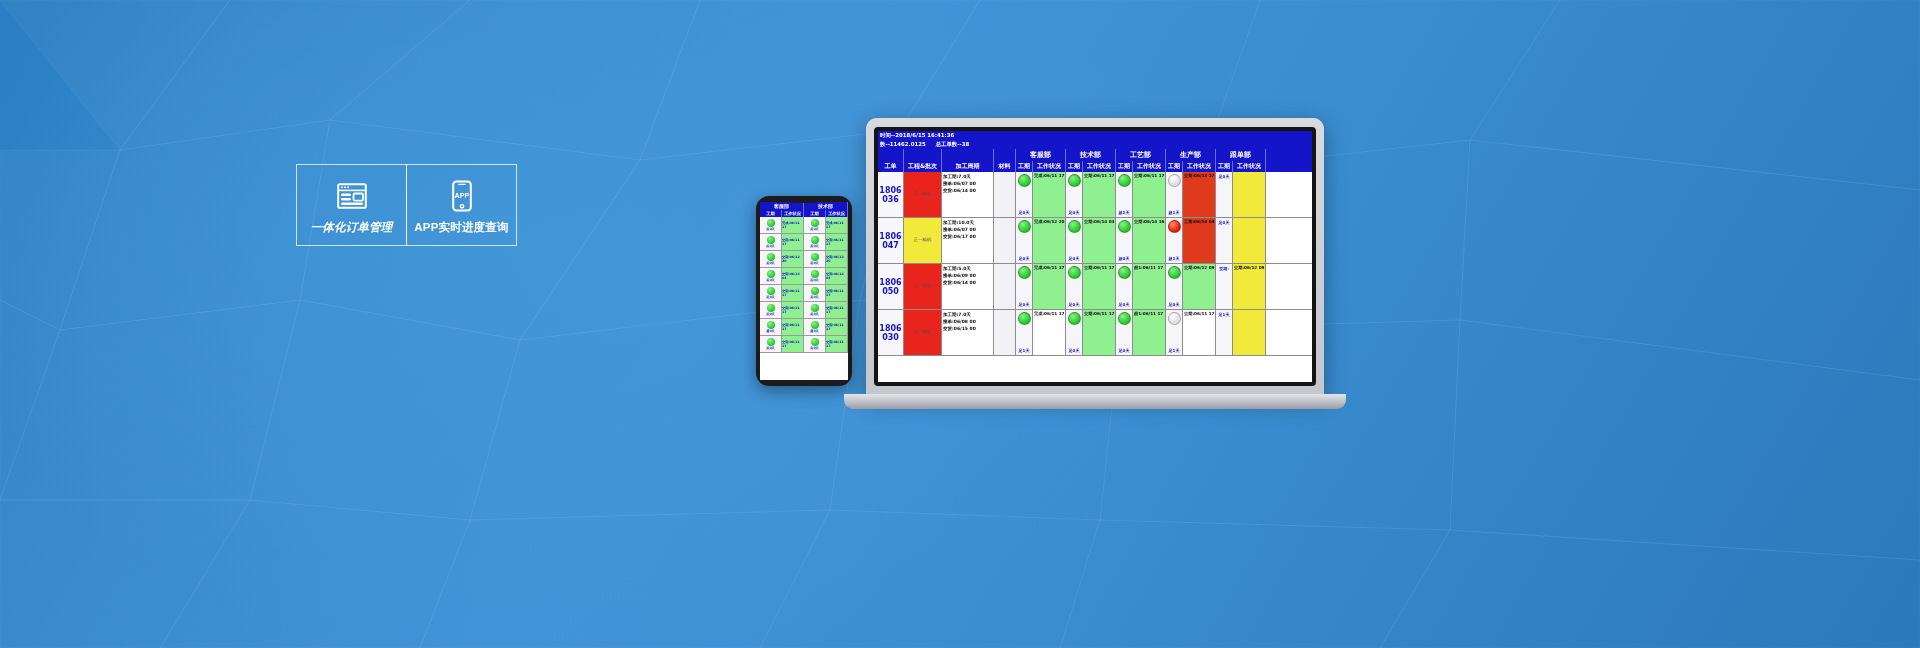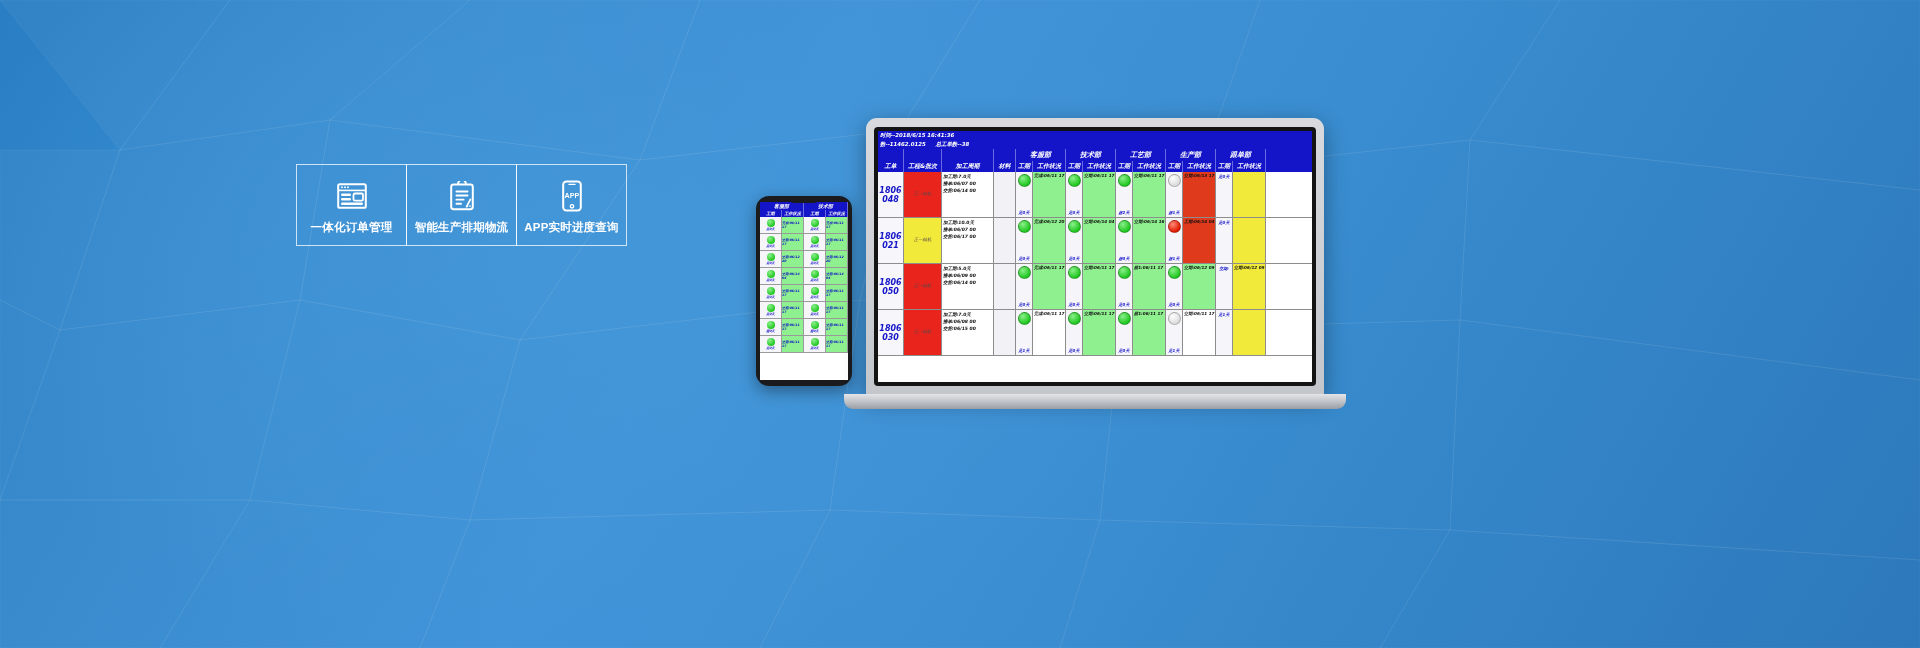--- a/index.html
+++ b/index.html
@@ -23,21 +23,21 @@
               line-height:1.22; font-size:44px;
               text-shadow:0 1px 3px rgba(0,0,0,.18); }
   .headline .l2 { display:block; }
 
   .features { display:flex; margin-top:24px; }
   .feature {
     width:111px; height:82px; border:1px solid rgba(255,255,255,.75);
     display:flex; flex-direction:column; align-items:center;
     justify-content:center; margin-left:-1px; padding-top:4px;
   }
-  .feature:first-child { margin-left:0; }
+  .feature:first-child { margin-left:0;font-style:italic; }
   .feature .ficon { height:34px; display:flex; align-items:center; justify-content:center; }
   .feature .flabel { color:#ffffff; font-size:11.5px; font-weight:bold;
                      margin-top:7px; white-space:nowrap; letter-spacing:.2px; }
 
   
   .laptop { position:absolute; left:866px; top:118px; width:458px; height:300px; }
   .laptop-lid {
     position:absolute; left:0; top:0; width:458px; height:278px;
     background:linear-gradient(180deg,#d8dade 0%,#c3c6cb 100%);
     border-radius:11px 11px 3px 3px;
@@ -63,21 +63,21 @@
   .phone { position:absolute; left:756px; top:196px; width:96px; height:190px; }
   .phone-body {
     width:100%; height:100%; background:#1b1b1d; border-radius:13px;
     padding:6px 4px; box-shadow:0 5px 16px rgba(0,0,0,.38);
   }
   .phone-screen { width:100%; height:100%; overflow:hidden; background:#fff; position:relative; }
   .phone-notch { position:absolute; left:50%; transform:translateX(-50%); top:2px;
                  width:30px; height:5px; background:#1b1b1d; border-radius:0 0 5px 5px; z-index:5; }
 
   
-  .dash { font-family:"DejaVu Sans","Liberation Sans",sans-serif;font-style:italic; }
+  .dash { font-family:"DejaVu Sans","Liberation Sans",sans-serif; }
   .dash-top { background:#1414c8; color:#ffffff; }
   .dash-top-row { display:flex; align-items:center; font-size:5.4px;
                   font-weight:bold; padding:1px 2px; white-space:nowrap; }
   .dash-top-row .seg { margin-right:10px; }
   .dept-row { display:flex; background:#1414c8; }
   .dept { color:#ffffff; font-size:7px; font-weight:bold; text-align:center;
           border-right:1px solid #6a6ae0; padding:1px 0; }
   .sub-row { display:flex; background:#1414c8; }
   .sub { color:#ffffff; font-size:6px; font-weight:bold; text-align:center;
          border-right:1px solid #6a6ae0; padding:1px 0; }
@@ -163,36 +163,20 @@
             <circle cx="11" cy="4.3" r="0.95" fill="#ffffff"></circle>
             <rect x="4" y="10.5" width="10" height="2.6" rx="1.3" fill="#ffffff"></rect>
             <rect x="4" y="15" width="10" height="2.6" rx="1.3" fill="#ffffff"></rect>
             <rect x="16.5" y="10.5" width="9.5" height="7.1" rx="1.4" fill="none" stroke="#ffffff" stroke-width="1.8"></rect>
             <rect x="4" y="19.6" width="22" height="2.4" rx="1.2" fill="#ffffff"></rect>
           </svg>
         </span>
         <span class="flabel">一体化订单管理</span>
       </div>
 
-      <div class="feature">
-        <span class="ficon">
-          <svg width="26" height="30" viewBox="0 0 26 30">
-            <rect x="2.2" y="3.6" width="21.6" height="24.6" rx="2.4" fill="none" stroke="#ffffff" stroke-width="2"></rect>
-            <path d="M9.2 3.6 L9.2 2.6 A3.8 3.8 0 0 1 16.8 2.6 L16.8 3.6" fill="none" stroke="#ffffff" stroke-width="2"></path>
-            <rect x="6.5" y="9.5" width="13" height="1.9" rx="0.9" fill="#ffffff"></rect>
-            <rect x="6.5" y="13.6" width="13" height="1.9" rx="0.9" fill="#ffffff"></rect>
-            <rect x="6.5" y="17.7" width="9" height="1.9" rx="0.9" fill="#ffffff"></rect>
-            <rect x="6.5" y="21.8" width="6.5" height="1.9" rx="0.9" fill="#ffffff"></rect>
-            <path d="M17.6 25.6 L21.4 18.4" stroke="#ffffff" stroke-width="1.8" stroke-linecap="round"></path>
-            <circle cx="18.5" cy="25.1" r="0.85" fill="#ffffff"></circle>
-            <circle cx="21" cy="25.1" r="0.85" fill="#ffffff"></circle>
-          </svg>
-        </span>
-        <span class="flabel">智能生产排期物流</span>
-      </div>
 
       <div class="feature">
         <span class="ficon">
           <svg width="22" height="32" viewBox="0 0 22 32">
             <rect x="2.2" y="1.6" width="17.6" height="28.8" rx="3.2" fill="none" stroke="#ffffff" stroke-width="2"></rect>
             <line x1="8" y1="4.4" x2="14" y2="4.4" stroke="#ffffff" stroke-width="1.4" stroke-linecap="round"></line>
             <circle cx="11" cy="26.3" r="1.7" fill="none" stroke="#ffffff" stroke-width="1.4"></circle>
             <text x="11" y="17.6" font-family="Liberation Sans, sans-serif" font-size="7.2" font-weight="bold" fill="#ffffff" text-anchor="middle">APP</text>
           </svg>
         </span>
@@ -389,21 +373,21 @@
               <div class="sub" style="width: 33px;">工作状况</div>
               <div class="sub" style="width: 17px;">工期</div>
               <div class="sub" style="width: 33px;">工作状况</div>
               <div class="sub" style="width: 17px;">工期</div>
               <div class="sub" style="width: 33px;">工作状况</div>
             </div>
           <div id="dash-rows">
               <div class="trow" style="height: 46px;">
                 <div class="cell cell-order" style="width: 26px;">
                   <div>1806</div>
-                  <div>048</div>
+                  <div>036</div>
                 </div>
                 <div class="cell cell-proj" style="width: 38px; background: rgb(232, 36, 28);">
                   <div class="blurtext">正一精机</div>
                 </div>
                 <div class="cell cell-period" style="width: 52px;">
                   <div>加工期:7.0天</div>
                   <div>接单:06/07 00</div>
                   <div>交货:06/14 00</div>
                 </div>
                 <div class="cell" style="width: 22px; background: rgb(242, 242, 246);"></div>
@@ -438,21 +422,21 @@
                 <div class="cell cell-status" style="width: 17px; background: rgb(246, 246, 250);">
                   <div class="mini">足0天</div>
                 </div>
                 <div class="cell cell-work" style="width: 33px; background: rgb(242, 234, 58);">
                   <div class="wline"></div>
                 </div>
               </div>
               <div class="trow" style="height: 46px;">
                 <div class="cell cell-order" style="width: 26px;">
                   <div>1806</div>
-                  <div>021</div>
+                  <div>047</div>
                 </div>
                 <div class="cell cell-proj" style="width: 38px; background: rgb(242, 234, 58);">
                   <div class="blurtext">正一精机</div>
                 </div>
                 <div class="cell cell-period" style="width: 52px;">
                   <div>加工期:10.0天</div>
                   <div>接单:06/07 00</div>
                   <div>交货:06/17 00</div>
                 </div>
                 <div class="cell" style="width: 22px; background: rgb(242, 242, 246);"></div>

